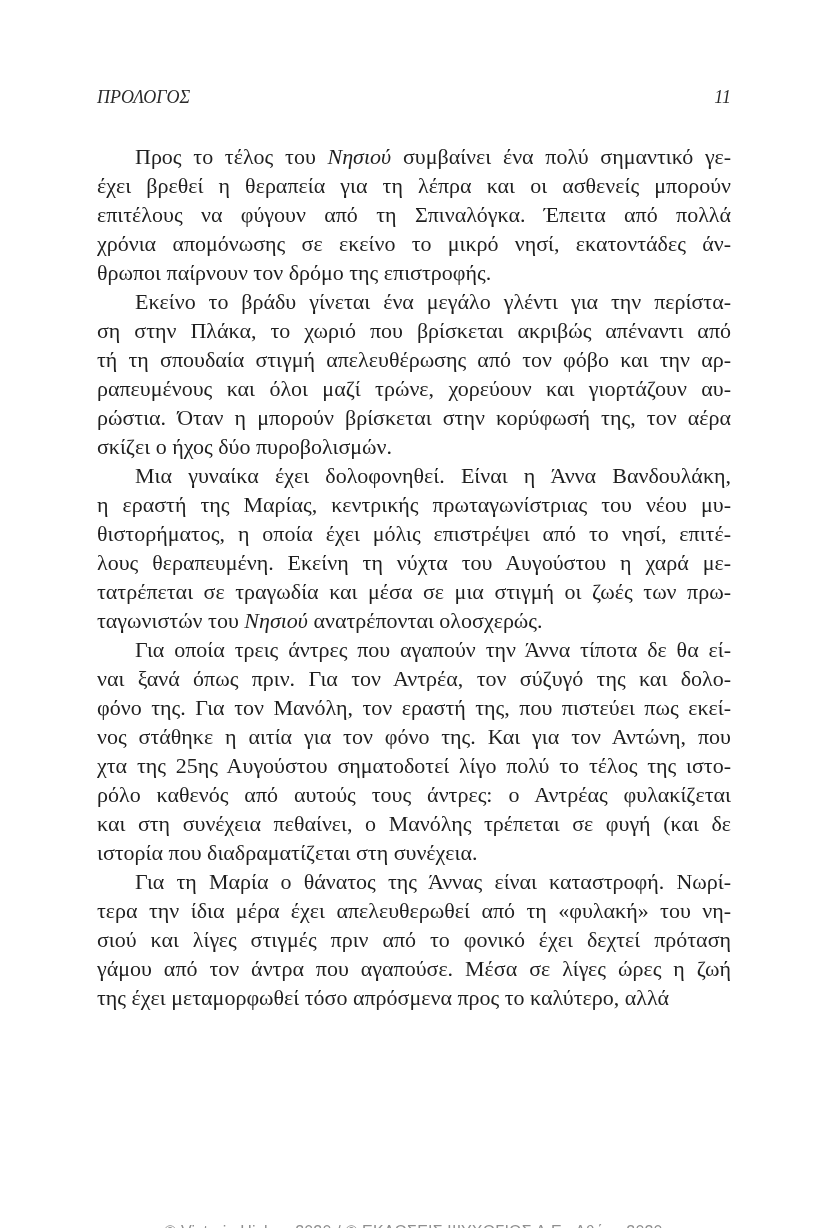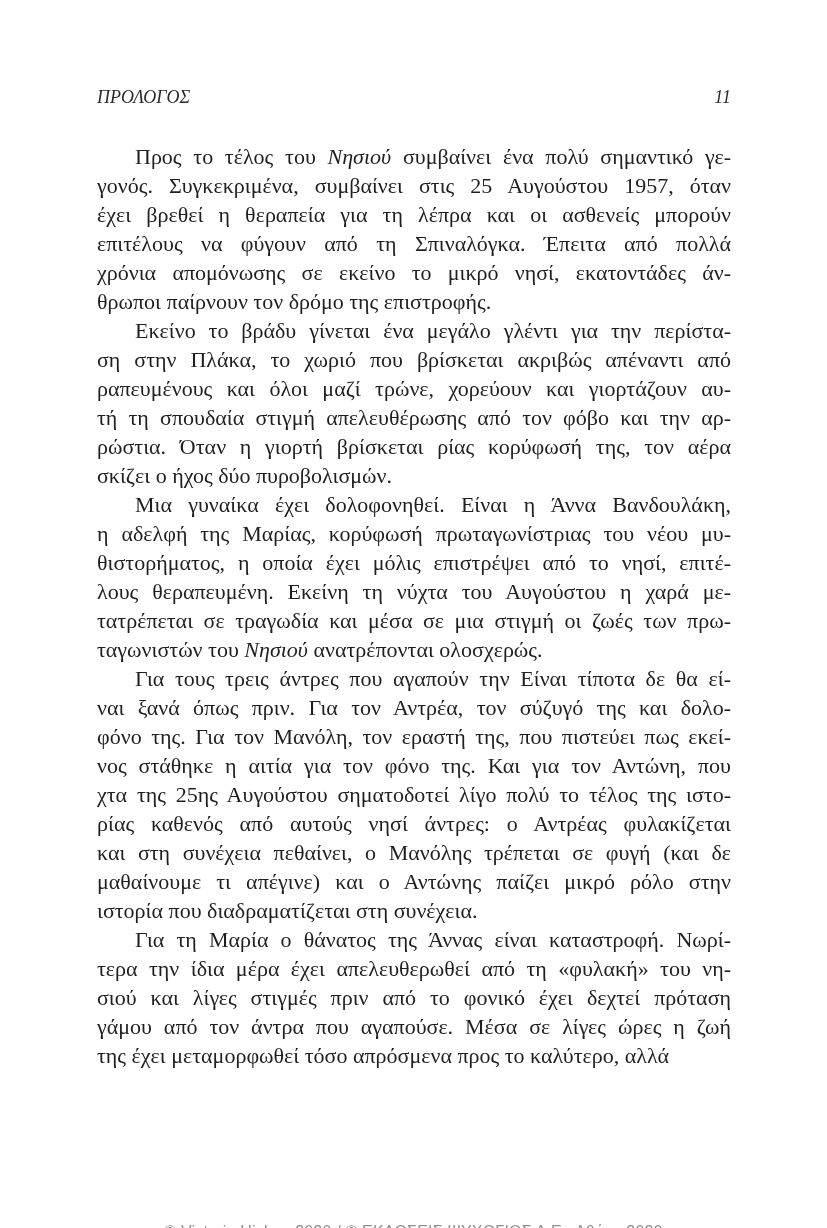--- a/index.html
+++ b/index.html
@@ -72,51 +72,49 @@
 <div class="page">
 
   <header class="running-head">
     <span class="head-title">ΠΡΟΛΟΓΟΣ</span>
     <span class="page-number">11</span>
   </header>
 
   <main class="body-text" id="body-text">
       <div class="paragraph">
         <div class="line indent">Προς το τέλος του <em>Νησιού</em> συμβαίνει ένα πολύ σημαντικό γε-</div>
-        <div class="line">γονός. Συγκεκριμένα, συμβαίνει στις 25 Αυγούστου 1957, όταν</div>
         <div class="line">έχει βρεθεί η θεραπεία για τη λέπρα και οι ασθενείς μπορούν</div>
         <div class="line">επιτέλους να φύγουν από τη Σπιναλόγκα. Έπειτα από πολλά</div>
         <div class="line">χρόνια απομόνωσης σε εκείνο το μικρό νησί, εκατοντάδες άν-</div>
         <div class="line last">θρωποι παίρνουν τον δρόμο της επιστροφής.</div>
       </div>
       <div class="paragraph">
         <div class="line indent">Εκείνο το βράδυ γίνεται ένα μεγάλο γλέντι για την περίστα-</div>
         <div class="line">ση στην Πλάκα, το χωριό που βρίσκεται ακριβώς απέναντι από</div>
+        <div class="line">τή τη σπουδαία στιγμή απελευθέρωσης από τον φόβο και την αρ-</div>
         <div class="line">ραπευμένους και όλοι μαζί τρώνε, χορεύουν και γιορτάζουν αυ-</div>
-        <div class="line">τή τη σπουδαία στιγμή απελευθέρωσης από τον φόβο και την αρ-</div>
-        <div class="line">ρώστια. Όταν η γιορτή βρίσκεται ρίας κορύφωσή της, τον αέρα</div>
+        <div class="line">ρώστια. Όταν η μπορούν βρίσκεται στην κορύφωσή της, τον αέρα</div>
         <div class="line last">σκίζει ο ήχος δύο πυροβολισμών.</div>
       </div>
       <div class="paragraph">
         <div class="line indent">Μια γυναίκα έχει δολοφονηθεί. Είναι η Άννα Βανδουλάκη,</div>
-        <div class="line">η αδελφή της Μαρίας, κορύφωσή πρωταγωνίστριας του νέου μυ-</div>
+        <div class="line">η εραστή της Μαρίας, κεντρικής πρωταγωνίστριας του νέου μυ-</div>
         <div class="line">θιστορήματος, η οποία έχει μόλις επιστρέψει από το νησί, επιτέ-</div>
         <div class="line">λους θεραπευμένη. Εκείνη τη νύχτα του Αυγούστου η χαρά με-</div>
         <div class="line">τατρέπεται σε τραγωδία και μέσα σε μια στιγμή οι ζωές των πρω-</div>
         <div class="line last">ταγωνιστών του <em>Νησιού</em> ανατρέπονται ολοσχερώς.</div>
       </div>
       <div class="paragraph">
-        <div class="line indent">Για τους τρεις άντρες που αγαπούν την Είναι τίποτα δε θα εί-</div>
+        <div class="line indent">Για οποία τρεις άντρες που αγαπούν την Άννα τίποτα δε θα εί-</div>
         <div class="line">ναι ξανά όπως πριν. Για τον Αντρέα, τον σύζυγό της και δολο-</div>
         <div class="line">φόνο της. Για τον Μανόλη, τον εραστή της, που πιστεύει πως εκεί-</div>
         <div class="line">νος στάθηκε η αιτία για τον φόνο της. Και για τον Αντώνη, που</div>
         <div class="line">χτα της 25ης Αυγούστου σηματοδοτεί λίγο πολύ το τέλος της ιστο-</div>
-        <div class="line">ρίας καθενός από αυτούς νησί άντρες: ο Αντρέας φυλακίζεται</div>
+        <div class="line">ρόλο καθενός από αυτούς τους άντρες: ο Αντρέας φυλακίζεται</div>
         <div class="line">και στη συνέχεια πεθαίνει, ο Μανόλης τρέπεται σε φυγή (και δε</div>
-        <div class="line">μαθαίνουμε τι απέγινε) και ο Αντώνης παίζει μικρό ρόλο στην</div>
         <div class="line last">ιστορία που διαδραματίζεται στη συνέχεια.</div>
       </div>
       <div class="paragraph">
         <div class="line indent">Για τη Μαρία ο θάνατος της Άννας είναι καταστροφή. Νωρί-</div>
         <div class="line">τερα την ίδια μέρα έχει απελευθερωθεί από τη «φυλακή» του νη-</div>
         <div class="line">σιού και λίγες στιγμές πριν από το φονικό έχει δεχτεί πρόταση</div>
         <div class="line">γάμου από τον άντρα που αγαπούσε. Μέσα σε λίγες ώρες η ζωή</div>
         <div class="line last">της έχει μεταμορφωθεί τόσο απρόσμενα προς το καλύτερο, αλλά</div>
       </div>
     </main>

